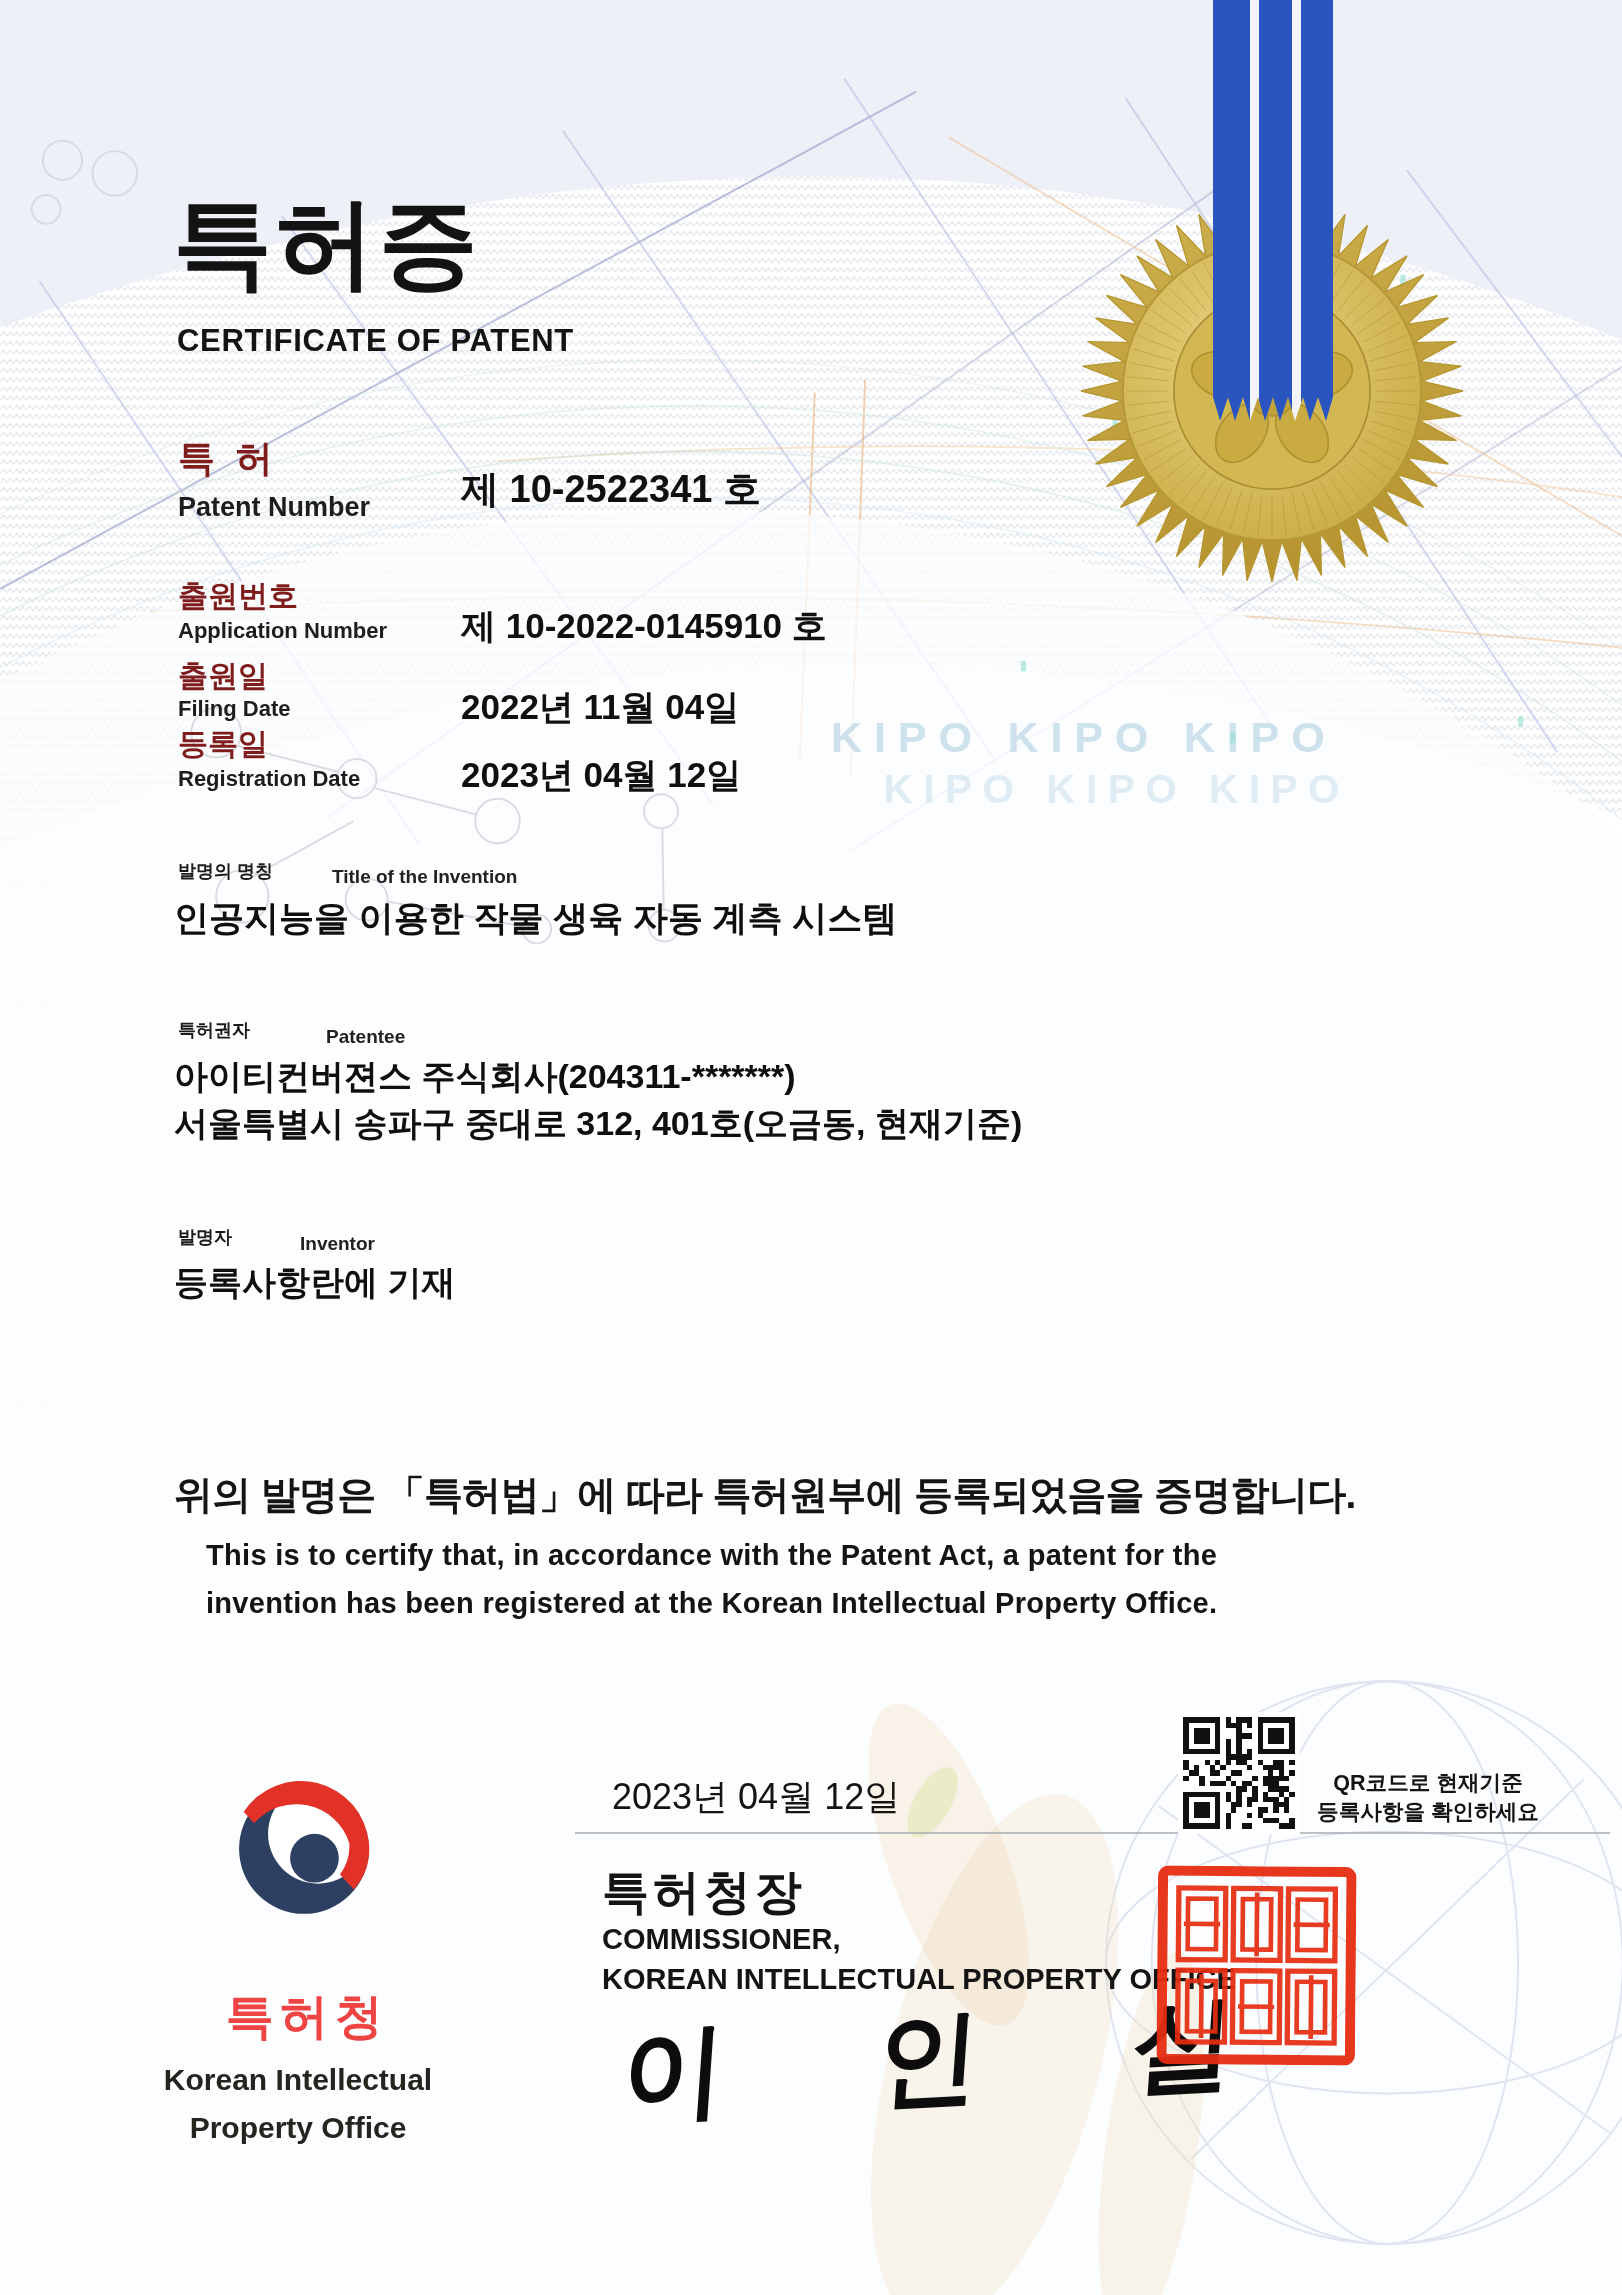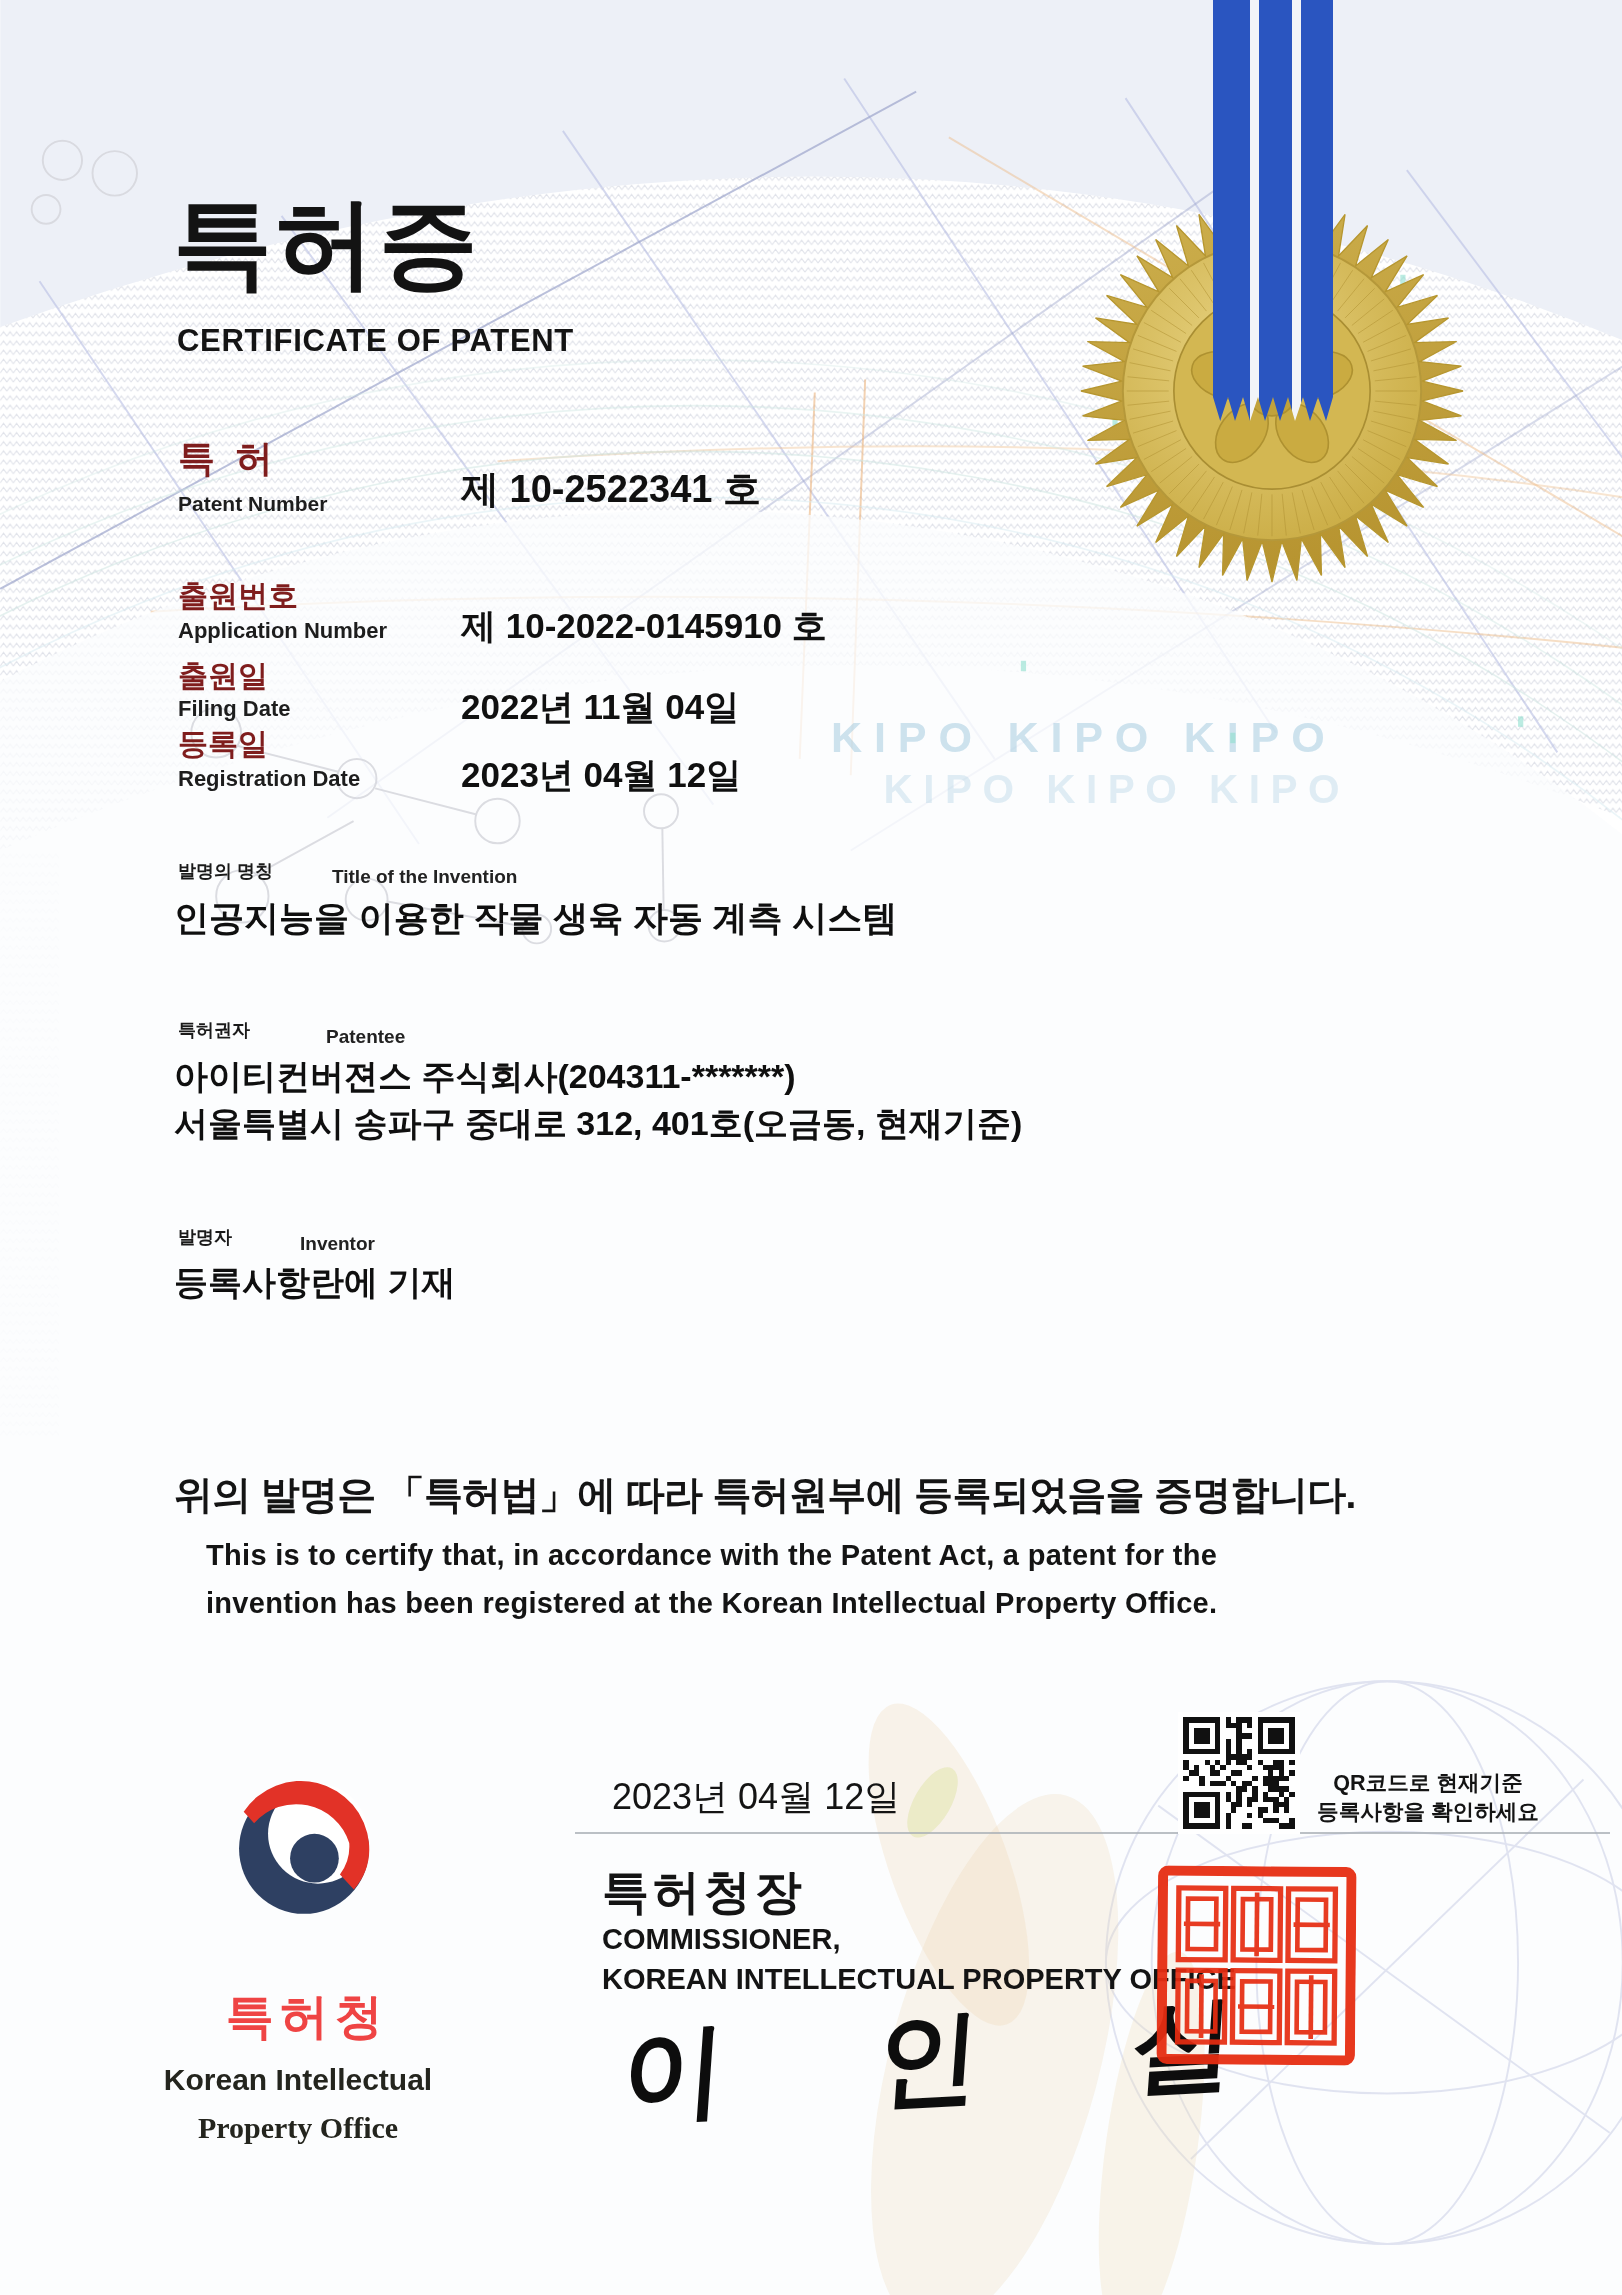--- a/index.html
+++ b/index.html
@@ -11,21 +11,21 @@
   }
   .abs{position:absolute;white-space:nowrap;}
   
   .title-ko{left:173px;top:178px;font-size:99px;font-weight:800;letter-spacing:3.9px;color:#131313;}
   .title-en{left:177px;top:323px;font-size:31px;font-weight:700;letter-spacing:0.7px;}
   
   .f-label{font-weight:700;color:#7f1d1d;}
   .f-en{font-size:22px;font-weight:600;color:#1d1d1d;}
   .f-val{font-weight:700;color:#101010;margin-top:32px;}
   .f1-label{left:178px;top:434px;font-size:37px;letter-spacing:5.2px;}
-  .f1-en{left:178px;top:492px;font-size:21px;}
+  .f1-en{left:178px;top:492px;font-size:27px;}
   .f1-val{left:461px;top:432px;font-size:38px;}
   .f2-label{left:178px;top:576px;font-size:30px;}
   .f2-en{left:178px;top:618px;}
   .f2-val{left:461px;top:571px;font-size:35px;}
   .f3-label{left:178px;top:656px;font-size:30px;}
   .f3-en{left:178px;top:696px;}
   .f3-val{left:461px;top:652px;font-size:35px;}
   .f4-label{left:178px;top:724px;font-size:30px;}
   .f4-en{left:178px;top:766px;}
   .f4-val{left:461px;top:720px;font-size:35px;}
@@ -59,21 +59,21 @@
     font-family:"DejaVu Serif","Liberation Serif",serif;
     transform:rotate(-3deg) skewX(-7deg);color:#0d0d0d;
   }
   .qr-note{left:1297px;top:1768px;width:262px;text-align:center;
     font-size:21.6px;font-weight:700;line-height:1.35;white-space:normal;}
   
   .kipo-ko{left:216px;top:1985px;width:183px;text-align:center;font-size:48px;font-weight:700;
     letter-spacing:6.5px;color:#ef4444;font-family:Liberation Mono, monospace;}
   .kipo-en{width:288px;text-align:center;font-size:30px;font-weight:600;color:#24251e;}
   .kipo-en1{left:154px;top:2063px;}
-  .kipo-en2{left:154px;top:2111px;font-family:Liberation Serif, serif;}
+  .kipo-en2{left:154px;top:2111px;}
   
   #bg-svg{position:absolute;left:0;top:0;z-index:0;}
   .content{z-index:3;}
   #gold-seal{position:absolute;left:1079px;top:198px;z-index:4;}
   #ribbon{
     position:absolute;left:1213px;top:0;width:120px;height:423px;z-index:5;
     background:linear-gradient(90deg,
       #2a55c0 0 37px,#f2f4f8 37px 46px,
       #2a55c0 46px 79px,#f2f4f8 79px 88px,
       #2a55c0 88px 120px);

